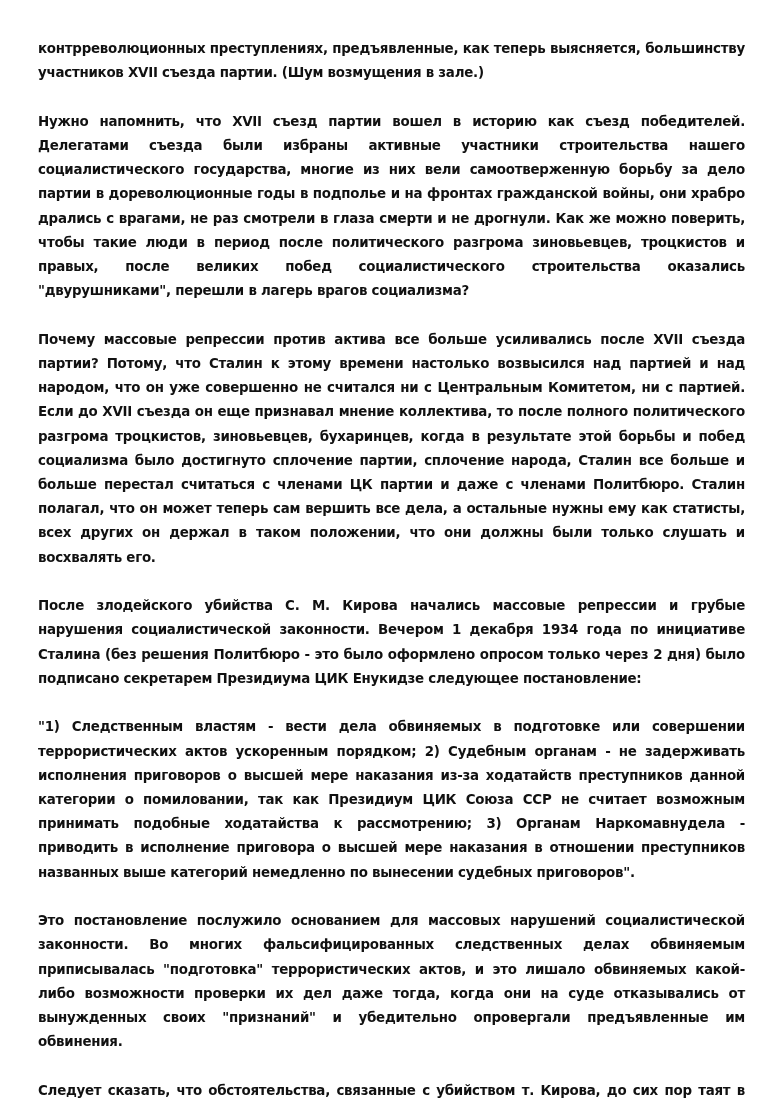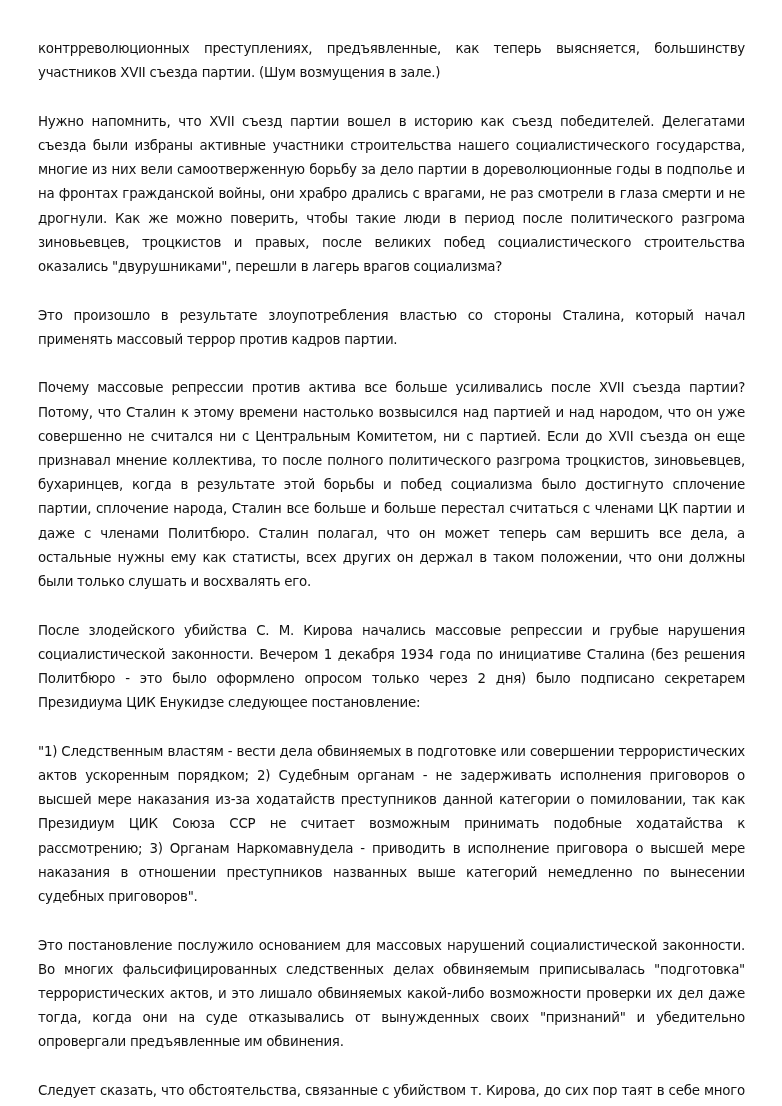--- a/index.html
+++ b/index.html
@@ -21,27 +21,27 @@
       color: #111111;
       font-family: "DejaVu Sans", sans-serif;
       font-size: 13.4px;
       line-height: 24.2px;
       letter-spacing: -0.25px;
     }
     .para {
       margin: 0 0 24.4px 0;
       text-align: justify;
       text-align-last: left;
+      font-weight: bold;
     }
   </style>
 </head>
 <body>
 
 <div class="page">
   <p class="para">контрреволюционных преступлениях, предъявленные, как теперь выясняется, большинству участников XVII съезда партии. (Шум возмущения в зале.)</p>
   <p class="para">Нужно напомнить, что XVII съезд партии вошел в историю как съезд победителей. Делегатами съезда были избраны активные участники строительства нашего социалистического государства, многие из них вели самоотверженную борьбу за дело партии в дореволюционные годы в подполье и на фронтах гражданской войны, они храбро дрались с врагами, не раз смотрели в глаза смерти и не дрогнули. Как же можно поверить, чтобы такие люди в период после политического разгрома зиновьевцев, троцкистов и правых, после великих побед социалистического строительства оказались "двурушниками", перешли в лагерь врагов социализма?</p>
-  <p class="para">Это произошло в результате злоупотребления властью со стороны Сталина, который начал применять массовый террор против кадров партии.</p>
   <p class="para">Почему массовые репрессии против актива все больше усиливались после XVII съезда партии? Потому, что Сталин к этому времени настолько возвысился над партией и над народом, что он уже совершенно не считался ни с Центральным Комитетом, ни с партией. Если до XVII съезда он еще признавал мнение коллектива, то после полного политического разгрома троцкистов, зиновьевцев, бухаринцев, когда в результате этой борьбы и побед социализма было достигнуто сплочение партии, сплочение народа, Сталин все больше и больше перестал считаться с членами ЦК партии и даже с членами Политбюро. Сталин полагал, что он может теперь сам вершить все дела, а остальные нужны ему как статисты, всех других он держал в таком положении, что они должны были только слушать и восхвалять его.</p>
   <p class="para">После злодейского убийства С. М. Кирова начались массовые репрессии и грубые нарушения социалистической законности. Вечером 1 декабря 1934 года по инициативе Сталина (без решения Политбюро - это было оформлено опросом только через 2 дня) было подписано секретарем Президиума ЦИК Енукидзе следующее постановление:</p>
   <p class="para">"1) Следственным властям - вести дела обвиняемых в подготовке или совершении террористических актов ускоренным порядком; 2) Судебным органам - не задерживать исполнения приговоров о высшей мере наказания из-за ходатайств преступников данной категории о помиловании, так как Президиум ЦИК Союза ССР не считает возможным принимать подобные ходатайства к рассмотрению; 3) Органам Наркомавнудела - приводить в исполнение приговора о высшей мере наказания в отношении преступников названных выше категорий немедленно по вынесении судебных приговоров".</p>
   <p class="para">Это постановление послужило основанием для массовых нарушений социалистической законности. Во многих фальсифицированных следственных делах обвиняемым приписывалась "подготовка" террористических актов, и это лишало обвиняемых какой-либо возможности проверки их дел даже тогда, когда они на суде отказывались от вынужденных своих "признаний" и убедительно опровергали предъявленные им обвинения.</p>
   <p class="para last" style="text-align-last: justify;">Следует сказать, что обстоятельства, связанные с убийством т. Кирова, до сих пор таят в себе много непонятного и загадочного и требуют самого тщательного расследования. Есть основания думать, что убийце Кирова - Николаеву кто-то помогал из людей, обязанных охранять Кирова. За полтора месяца до убийства Николаев был арестован за подозрительное поведение, но был выпущен и даже не обыскан. Крайне подозрительным является то обстоятельство, что когда прикрепленного к Кирову чекиста 2 декабря 1934 года везли на допрос, он оказался убитым при "аварии" автомашины, причем никто из сопровождающих его лиц при этом не пострадал. После убийства Кирова руководящие работники Ленинградского НКВД были сняты с работы и подвергнуты очень мягким</p>
 </div>
 
 </body></html>

